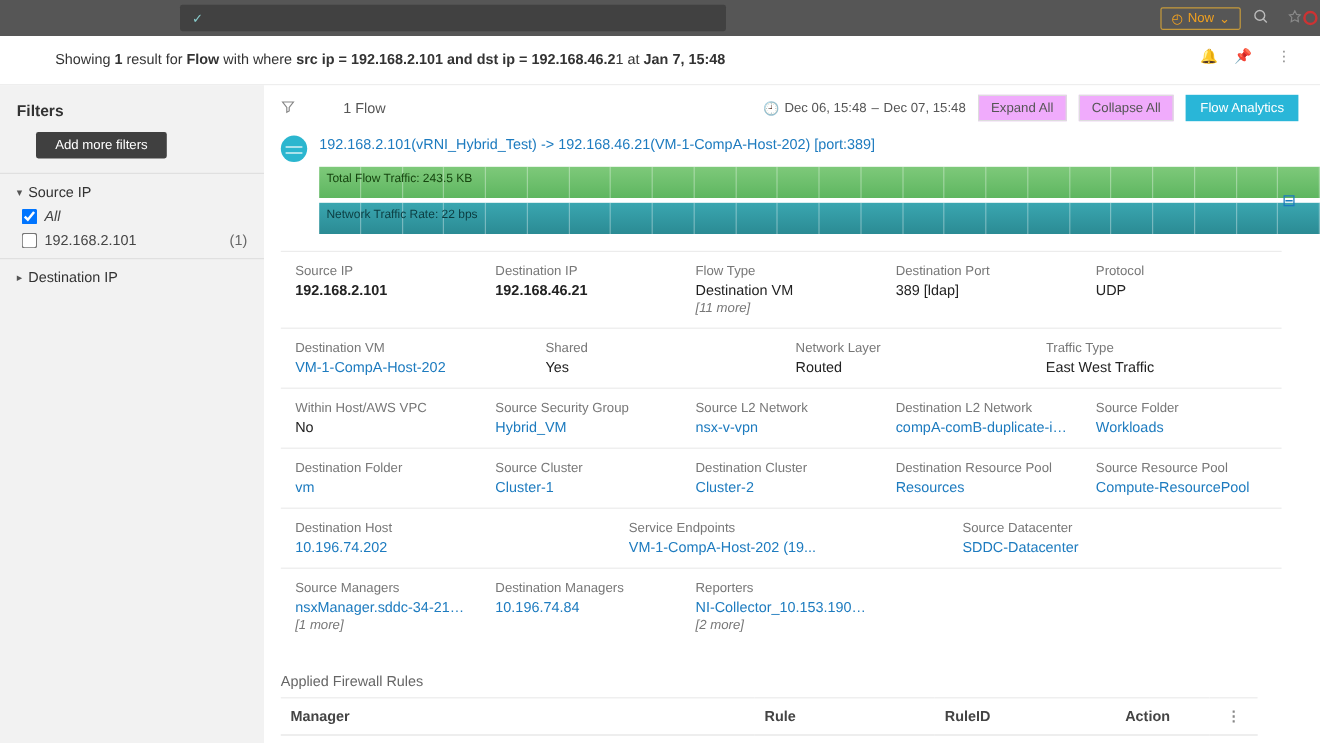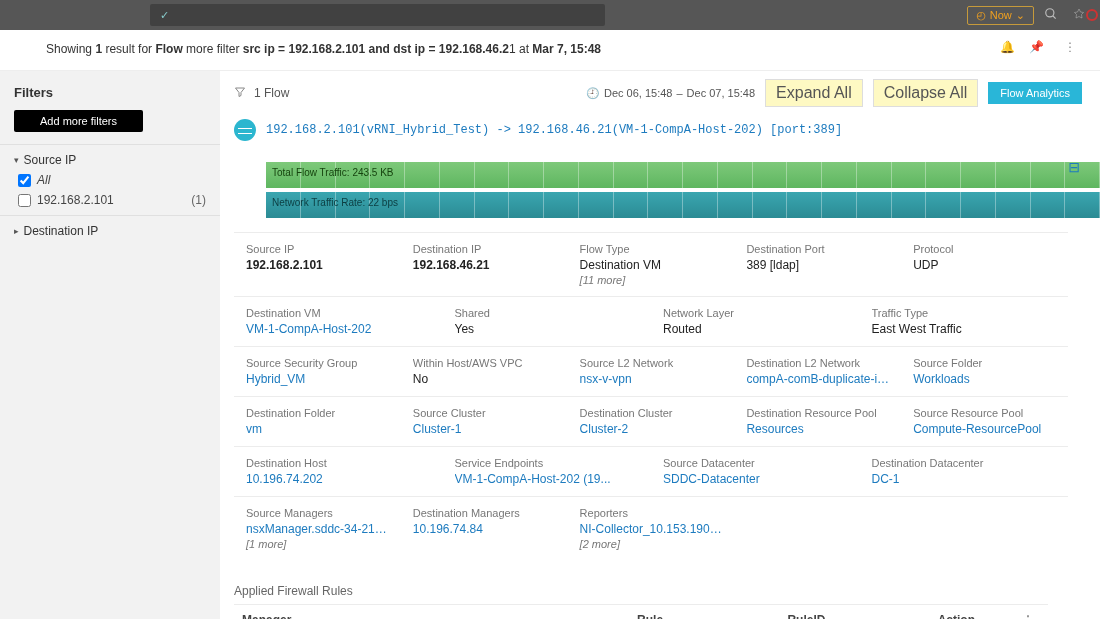--- a/index.html
+++ b/index.html
@@ -16,38 +16,38 @@
 
   
   .summary-bar { padding:12px 14px 14px 46px; border-bottom:1px solid #eee; position:relative;}
   .summary-bar .right-icons { position:absolute; right:18px; top:10px; display:flex; gap:14px; color:#888;}
   .summary-bar b { font-weight:600;}
 
   
   .body-wrap { display:flex; }
   .sidebar { width:220px; background:#f2f2f2; padding:10px 0 60px; }
   .sidebar h4 { font-size:13px; font-weight:600; padding:4px 14px 10px; }
-  .add-filters { background:#000000; color:#fff; font-size:11px; padding:5px 26px; border:none; border-radius:2px; margin:0 14px 12px; cursor:pointer;}
+  .add-filters { background:#404040; color:#fff; font-size:11px; padding:5px 16px; border:none; border-radius:2px; margin:0 30px 12px; cursor:pointer;}
   .filter-group { border-top:1px solid #e0e0e0; padding:8px 14px; }
   .filter-group .hdr { font-size:12px; cursor:pointer; display:flex; align-items:center;}
   .filter-group .hdr::before { content:"▾"; font-size:9px; margin-right:5px; color:#555;}
   .filter-group.collapsed .hdr::before { content:"▸";}
   .filter-opt { display:flex; align-items:flex-end; font-size:12px; padding:6px 0 0 4px; color:#444;}
   .filter-opt input { margin-right:6px;}
   .count { margin-left:auto; color:#666; font-size:12px;}
 
   .main { flex:1; padding:8px 0 20px 14px; position:relative;}
-  .toolbar-row { display:flex; align-items:center; font-size:12px; color:#555; padding:0 18px 6px 0;}
+  .toolbar-row { display:flex; align-items:center; font-size:12px; color:#555; padding:0 18px 6px 0;gap:32px;}
   .funnel { color:#888; margin-right:8px;}
   .tool-right { margin-left:auto; display:flex; align-items:center; gap:10px;}
   .time-range { font-size:11px; color:#555; display:flex; align-items:center; gap:4px;}
-  .plain-btn { background:#fef9c3; border:1px solid #ddd; color:#555; font-size:16px; padding:4px 10px; cursor:pointer;}
+  .plain-btn { background:#f0abfc; border:1px solid #ddd; color:#555; font-size:11px; padding:4px 10px; cursor:pointer;}
   .flow-analytics { background:#29b6d8; color:#fff; border:none; font-size:11px; padding:5px 12px; cursor:pointer;}
 
-  .flow-header { display:flex; align-items:center; margin:6px 0 21px;font-family:Liberation Mono, monospace;}
+  .flow-header { display:flex; align-items:flex-start; margin:6px 0 4px;}
   .flow-badge { width:22px; height:22px; border-radius:50%; background:#2bb6cf; margin-right:10px; position:relative;}
   .flow-badge::after{content:"";position:absolute;left:4px;top:9px;width:14px;height:4px;border-top:1px solid #fff;border-bottom:1px solid #fff;}
   .flow-title { font-size:12px;}
   .flow-title a { color:#1d7bbf; text-decoration:none;}
 
   .traffic-band { margin:4px 0 2px 32px; height:26px; position:relative; font-size:11px;}
   .band-green { background:linear-gradient(#7ec97a,#5eb660); color:#16440f;}
   .band-teal { background:linear-gradient(#3aa6b0,#2b8b94); color:#0c3d41;}
   .traffic-band .label { position:absolute; left:6px; top:5px; font-size:10px;}
   .ticks { position:absolute; inset:0; display:flex;}
@@ -94,21 +94,21 @@
     <span class="top-icon">
       <svg width="12" height="12" viewBox="0 0 24 24" fill="none" stroke="#bbb" stroke-width="2">
           <path d="M12 2l3 6 6 1-4 4 1 7-6-3-6 3 1-7-4-4 6-1z" opacity="0.5"></path>
         </svg>
     </span>
   </div>
 </div>
 <div class="red-dot"></div>
 
 <div class="summary-bar">
-  <span>Showing </span><b>1</b><span> result for </span><b>Flow</b><span> more filter </span><b>src ip = 192.168.2.101 and dst ip = 192.168.46.2</b><span>1 at </span><b>Mar 7, 15:48</b>
+  <span>Showing </span><b>1</b><span> result for </span><b>Flow</b><span> with where </span><b>src ip = 192.168.2.101 and dst ip = 192.168.46.2</b><span>1 at </span><b>Jan 7, 15:48</b>
   <div class="right-icons">
     <span>🔔</span>
     <span>📌</span>
     <span class="dots">⋮</span>
   </div>
 </div>
 
 <div class="body-wrap">
 
   <div class="sidebar">
@@ -257,28 +257,28 @@
             <div class="lbl">Network Layer</div>
             <div class="val">Routed</div>
           </div>
           <div class="details-cell">
             <div class="lbl">Traffic Type</div>
             <div class="val">East West Traffic</div>
           </div>
         </div>
         <div class="details-row">
           <div class="details-cell">
+            <div class="lbl">Within Host/AWS VPC</div>
+            <div class="val">No</div>
+          </div>
+          <div class="details-cell">
             <div class="lbl">Source Security Group</div>
             <div class="val link">Hybrid_VM</div>
           </div>
           <div class="details-cell">
-            <div class="lbl">Within Host/AWS VPC</div>
-            <div class="val">No</div>
-          </div>
-          <div class="details-cell">
             <div class="lbl">Source L2 Network</div>
             <div class="val link">nsx-v-vpn</div>
           </div>
           <div class="details-cell">
             <div class="lbl">Destination L2 Network</div>
             <div class="val link">compA-comB-duplicate-ips</div>
           </div>
           <div class="details-cell">
             <div class="lbl">Source Folder</div>
             <div class="val link">Workloads</div>
@@ -311,24 +311,20 @@
             <div class="lbl">Destination Host</div>
             <div class="val link">10.196.74.202</div>
           </div>
           <div class="details-cell">
             <div class="lbl">Service Endpoints</div>
             <div class="val link">VM-1-CompA-Host-202 (19...</div>
           </div>
           <div class="details-cell">
             <div class="lbl">Source Datacenter</div>
             <div class="val link">SDDC-Datacenter</div>
-          </div>
-          <div class="details-cell">
-            <div class="lbl">Destination Datacenter</div>
-            <div class="val link">DC-1</div>
           </div>
         </div>
         <div class="details-row">
           <div class="details-cell">
             <div class="lbl">Source Managers</div>
             <div class="val link">nsxManager.sddc-34-218-19...</div>
             <div class="more">[1 more]</div>
           </div>
           <div class="details-cell">
             <div class="lbl">Destination Managers</div>

